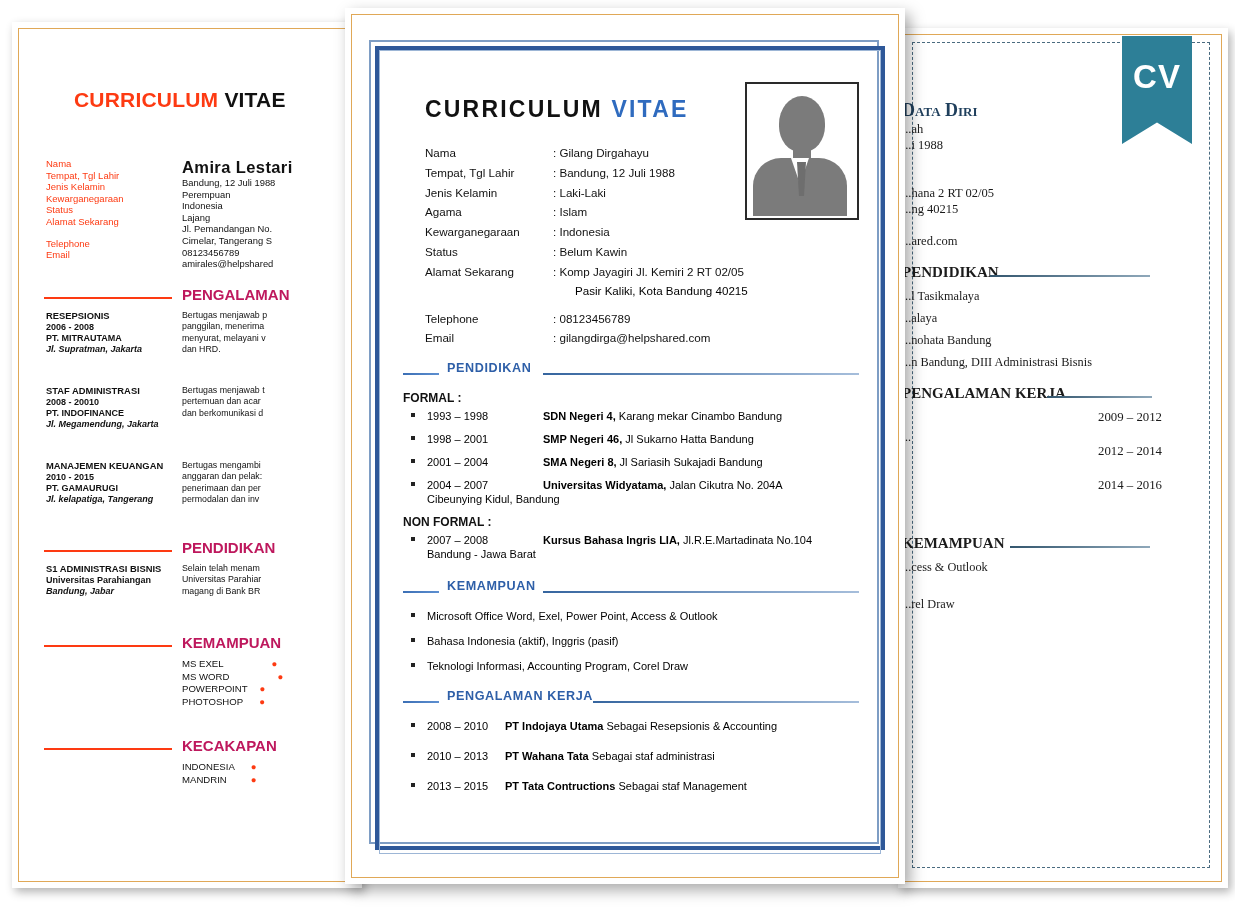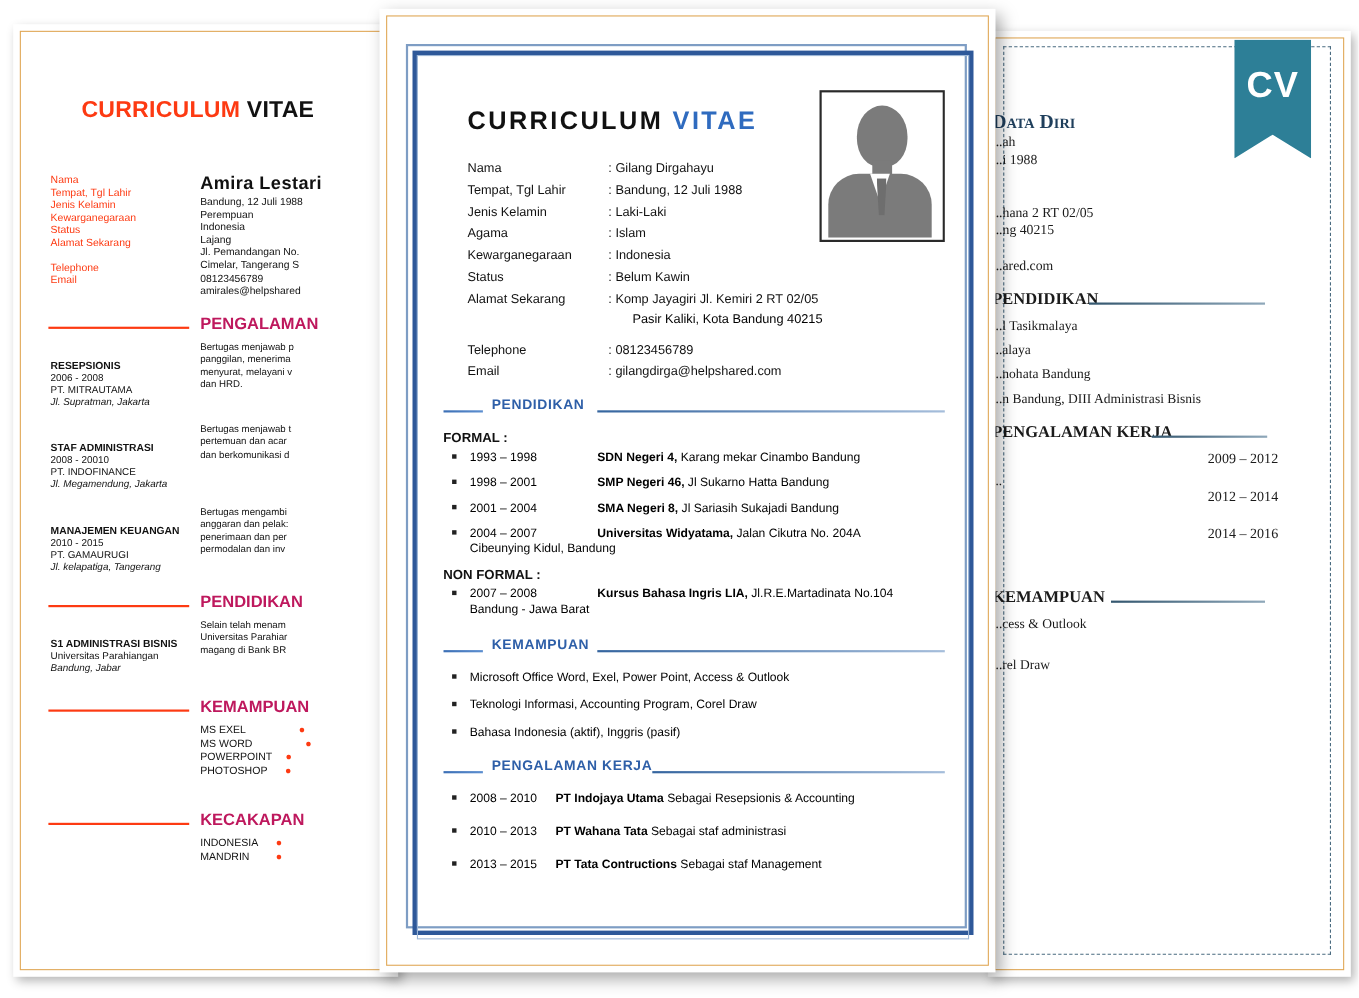--- a/index.html
+++ b/index.html
@@ -38,21 +38,21 @@
   .l-labels{position:absolute;left:10px;top:0;color:#fd3a12;font-size:9.5px;line-height:11.6px;}
   .l-labels .gap{display:block;height:10px;}
   .l-vals{position:absolute;left:146px;top:0;color:#111;font-size:9.4px;line-height:11.6px;white-space:nowrap;}
   .l-vals .nm{font-size:16.5px;font-weight:bold;line-height:18px;letter-spacing:.4px;display:block;margin-bottom:1px;}
 
   .l-sec{position:relative;height:26px;margin-top:8px;}
   .l-sec .rule{position:absolute;left:8px;top:13px;width:128px;height:2px;background:#fd3a12;}
   .l-sec .hd{position:absolute;left:146px;top:2px;color:#be185d;font-size:15px;font-weight:bold;white-space:nowrap;}
 
   .l-row{position:relative;margin-bottom:15px;}
-  .l-left{position:absolute;left:10px;top:16px;width:130px;color:#111;font-size:9px;line-height:11px;}
+  .l-left{position:absolute;left:10px;top:0;width:130px;color:#111;font-size:9px;line-height:11px;font-weight:bold;}
   .l-left b{font-size:9.4px;}
   .l-left i{font-style:italic;}
   .l-right{position:absolute;left:146px;top:0;color:#111;font-size:8.8px;line-height:11.3px;white-space:nowrap;}
 
   .l-skill{position:absolute;left:146px;top:0;font-size:9.6px;line-height:12.6px;color:#111;}
   .l-skill .dot{color:#fd3a12;margin-left:48px;}
   .l-skill.w2 .dot{margin-left:34px;}
 
   
   #sheet-right{
@@ -422,22 +422,22 @@
         <span class="tx"><b>Kursus Bahasa Ingris LIA,</b><span> Jl.R.E.Martadinata No.104</span><br><span>Bandung - Jawa Barat</span></span>
       </div>
 
       <div class="c-sec" style="margin-top:18px;">
         <div class="pre"></div>
         <div class="t">KEMAMPUAN</div>
         <div class="ln" style="left:140px;"></div>
       </div>
 
       <div class="c-bul">Microsoft  Office Word,  Exel,  Power Point,  Access  &amp;  Outlook</div>
+      <div class="c-bul">Bahasa Indonesia (aktif),  Inggris  (pasif)</div>
       <div class="c-bul">Teknologi Informasi,  Accounting Program,  Corel Draw</div>
-      <div class="c-bul">Bahasa Indonesia (aktif),  Inggris  (pasif)</div>
 
       <div class="c-sec" style="margin-top:16px;">
         <div class="pre"></div>
         <div class="t">PENGALAMAN KERJA</div>
         <div class="ln" style="left:190px;"></div>
       </div>
 
       <div class="c-exp">
         <span class="yr">2008 – 2010</span><b>PT Indojaya  Utama</b><span> Sebagai Resepsionis  &amp; Accounting</span>
       </div>

